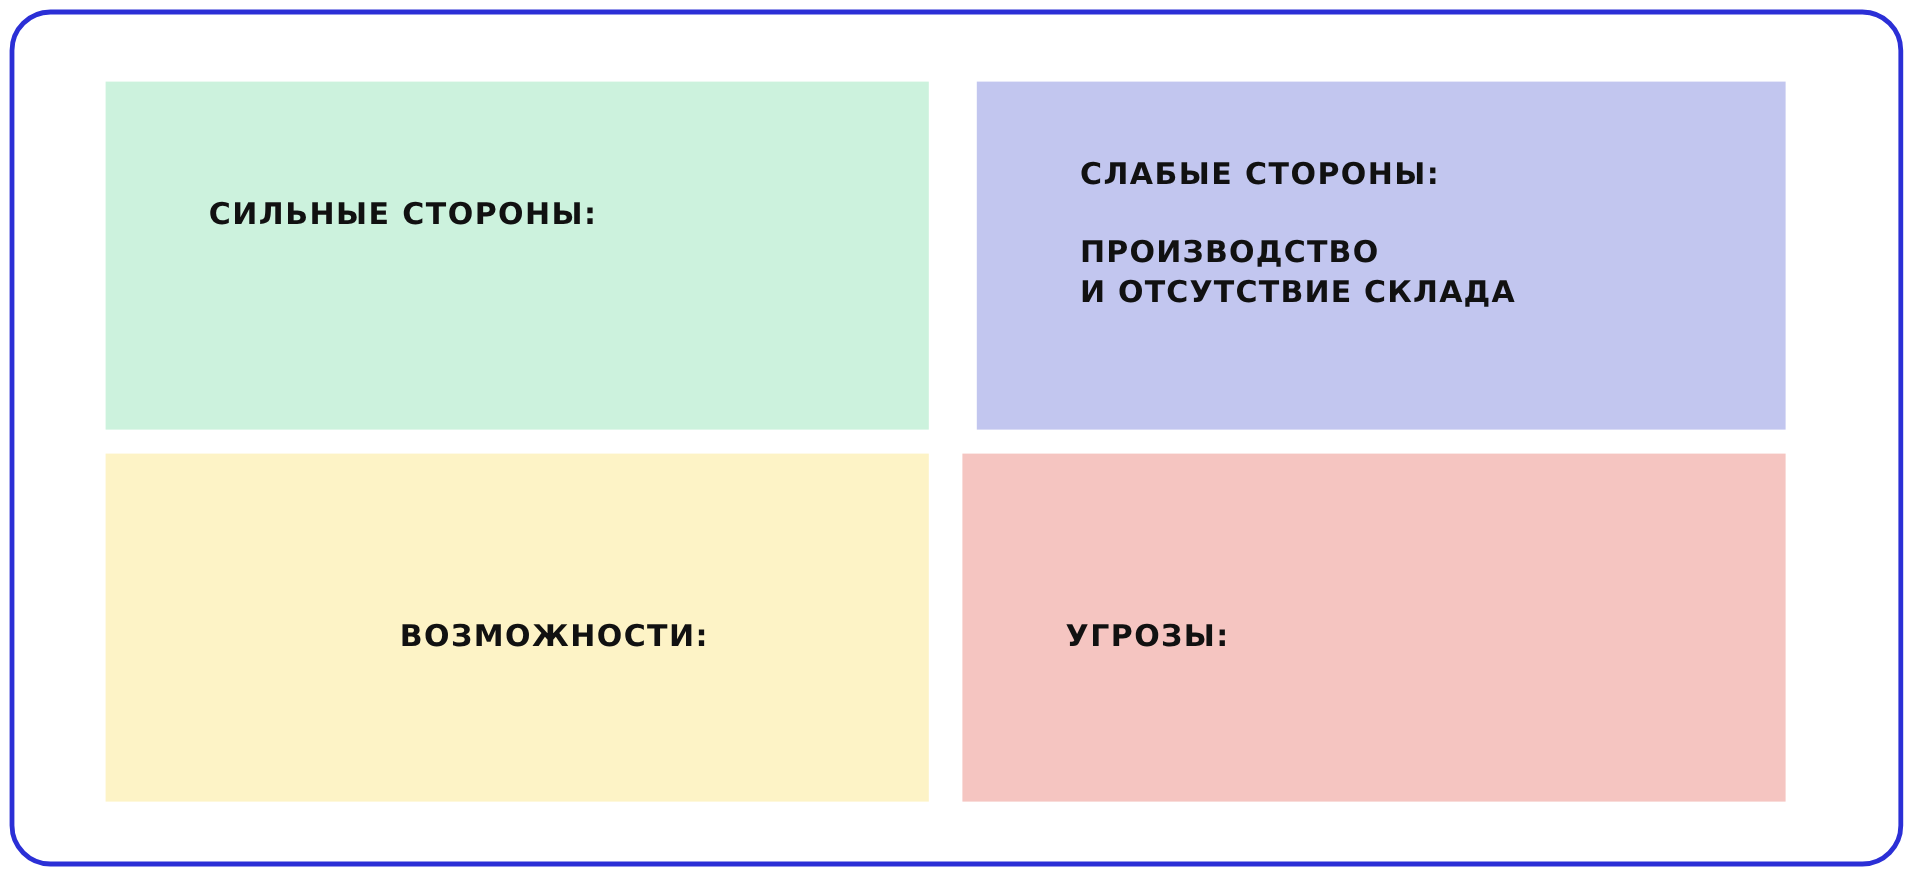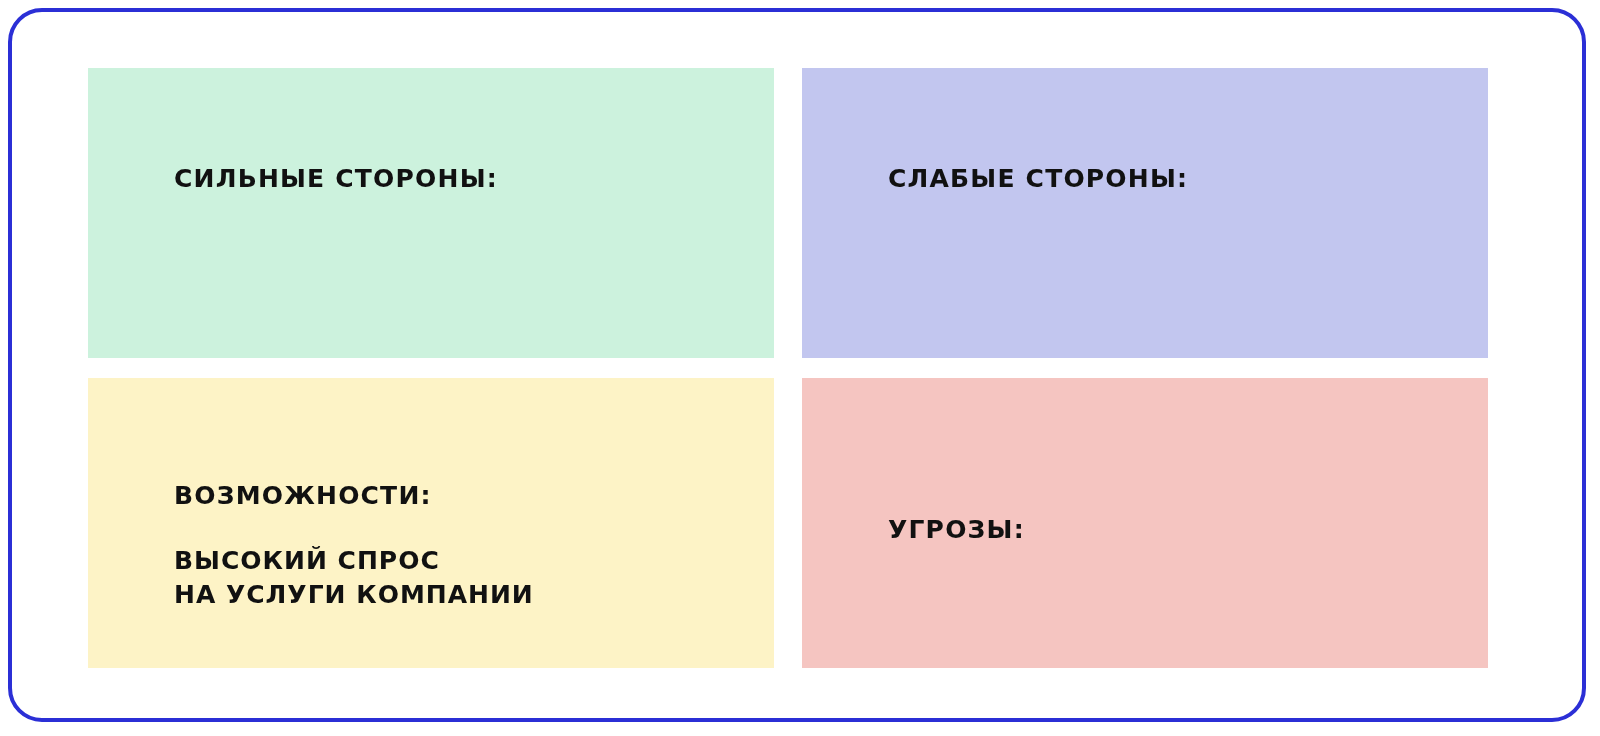--- a/index.html
+++ b/index.html
@@ -46,22 +46,22 @@
     position: relative;
     box-sizing: border-box;
     padding-left: 86px;
     padding-right: 24px;
     display: flex;
     flex-direction: column;
     justify-content: center;
   }
 
   .quadrant.q-strengths     { background: #ccf2dd; }
-  .quadrant.q-weaknesses    { background: #c2c6ef; }
-  .quadrant.q-opportunities { background: #fdf3c6; }
+  .quadrant.q-weaknesses    { background: #c2c6ef; margin-left: 12px; }
+  .quadrant.q-opportunities { background: #fdf3c6; text-align: center; }
   .quadrant.q-threats       { background: #f5c5c1; }
 
   
   .quadrant.q-strengths  .cell-inner,
   .quadrant.q-weaknesses .cell-inner { margin-top: -36px; }
   .quadrant.q-opportunities .cell-inner,
   .quadrant.q-threats       .cell-inner { margin-top: 46px; }
 
   .cell-title {
     font-family: "DejaVu Sans", sans-serif;
@@ -94,28 +94,28 @@
 
     <div class="quadrant q-strengths" style="background: rgb(204, 242, 221);">
       <div class="cell-inner">
         <p class="cell-title">СИЛЬНЫЕ СТОРОНЫ:</p>
       </div>
     </div>
 
     <div class="quadrant q-weaknesses" style="background: rgb(194, 198, 239);">
       <div class="cell-inner">
         <p class="cell-title">СЛАБЫЕ СТОРОНЫ:</p>
+        <p class="cell-body">ПРОИЗВОДСТВО
+И ОТСУТСТВИЕ СКЛАДА</p>
       </div>
     </div>
 
     <div class="quadrant q-opportunities" style="background: rgb(253, 243, 198);">
       <div class="cell-inner">
         <p class="cell-title">ВОЗМОЖНОСТИ:</p>
-        <p class="cell-body">ВЫСОКИЙ СПРОС
-НА УСЛУГИ КОМПАНИИ</p>
       </div>
     </div>
 
     <div class="quadrant q-threats" style="background: rgb(245, 197, 193);">
       <div class="cell-inner">
         <p class="cell-title">УГРОЗЫ:</p>
       </div>
     </div>
 
   </div>

